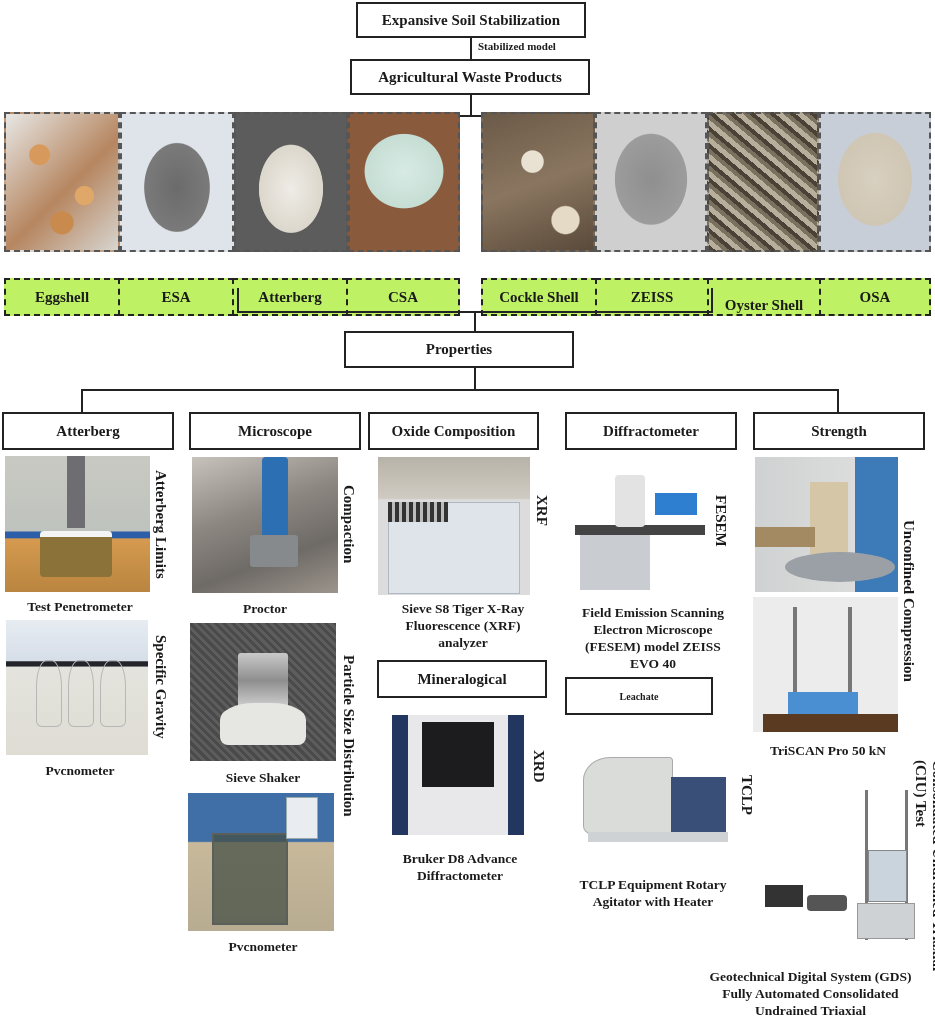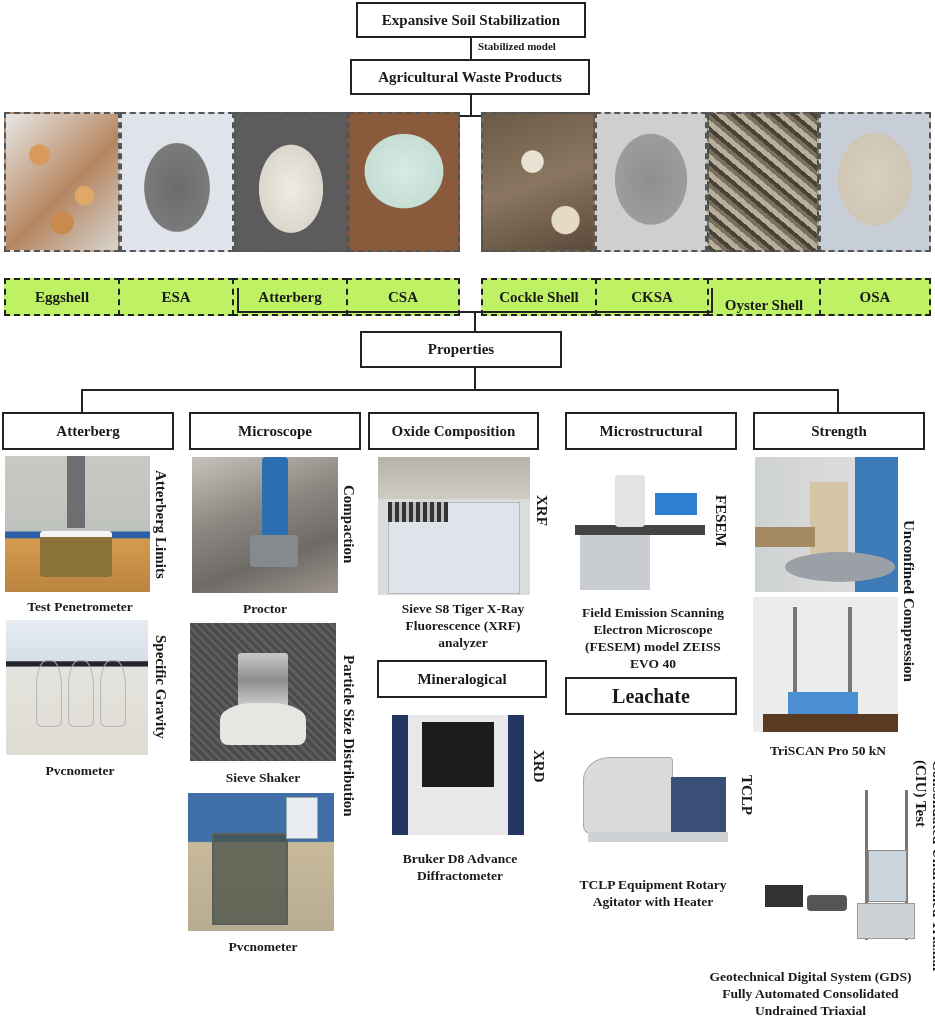--- a/index.html
+++ b/index.html
@@ -50,53 +50,53 @@
 <div class="mat-label" style="left:232px;top:250px;width:116px;">
     <span>Atterberg</span>
   </div>
 <div class="mat-label" style="left:346px;top:250px;width:114px;">
     <span>CSA</span>
   </div>
 <div class="mat-label" style="left:481px;top:250px;width:116px;">
     <span>Cockle Shell</span>
   </div>
 <div class="mat-label" style="left:595px;top:250px;width:114px;">
-    <span>CKSA</span>
+    <span>ZEISS</span>
   </div>
 <div class="mat-label" style="left:707px;top:250px;width:114px;align-items:flex-end;">
     <span>Oyster Shell</span>
   </div>
 <div class="mat-label" style="left:819px;top:250px;width:112px;">
     <span>OSA</span>
   </div>
 
 <div class="line" style="left:237px;top:288px;width:2px;height:24px;"></div>
 <div class="line" style="left:711px;top:288px;width:2px;height:24px;"></div>
 <div class="line" style="left:237px;top:311px;width:476px;height:2px;"></div>
 <div class="line" style="left:474px;top:311px;width:2px;height:22px;"></div>
 
-<div class="box" style="left:360px;top:331px;width:202px;height:37px;font-size:15px;text-align:right;">
+<div class="box" style="left:344px;top:331px;width:230px;height:37px;font-size:15px;text-align:right;">
   <span>Properties</span>
 </div>
 <div class="line" style="left:474px;top:368px;width:2px;height:22px;"></div>
 <div class="line" style="left:81px;top:389px;width:758px;height:2px;"></div>
 <div class="line" style="left:81px;top:389px;width:2px;height:24px;"></div>
 <div class="line" style="left:837px;top:389px;width:2px;height:24px;"></div>
 
 <div class="box" style="left:2px;top:412px;width:172px;height:38px;font-size:15px;">
     <span>Atterberg</span>
   </div>
 <div class="box" style="left:189px;top:412px;width:172px;height:38px;font-size:15px;">
     <span>Microscope</span>
   </div>
 <div class="box" style="left:368px;top:412px;width:171px;height:38px;font-size:15px;">
     <span>Oxide Composition</span>
   </div>
 <div class="box" style="left:565px;top:412px;width:172px;height:38px;font-size:15px;">
-    <span>Microstructural</span>
+    <span>Diffractometer</span>
   </div>
 <div class="box" style="left:753px;top:412px;width:172px;height:38px;font-size:15px;">
     <span>Strength</span>
   </div>
 
 <div class="photo" style="left:5px;top:456px;width:145px;height:136px;background:linear-gradient(#c9c9c3 0,#bfc3bd 55%,#2d5fa8 56%,#2d5fa8 60%,#d59a4f 61%,#b98540 100%);">
   <div class="abs" style="left:35px;top:75px;width:72px;height:40px;background:#8a7238;border-top:6px solid #f4f4f4;border-radius:4px;"></div>
   <div class="abs" style="left:62px;top:0;width:18px;height:72px;background:#6e6e72;"></div>
 </div>
 <div class="vlabel" style="left:152px;top:470px;">Atterberg Limits</div>
@@ -144,21 +144,21 @@
 <div class="caption" style="left:380px;top:850px;width:160px;">Bruker D8 Advance Diffractometer</div>
 
 <div class="photo" style="left:570px;top:465px;width:140px;height:130px;">
   <div class="abs" style="left:5px;top:60px;width:130px;height:10px;background:#444;"></div>
   <div class="abs" style="left:10px;top:70px;width:70px;height:55px;background:#c9ccd0;"></div>
   <div class="abs" style="left:45px;top:10px;width:30px;height:52px;background:#e3e3e3;border-radius:4px;"></div>
   <div class="abs" style="left:85px;top:28px;width:42px;height:22px;background:#2e7fd0;"></div>
 </div>
 <div class="vlabel" style="left:712px;top:495px;">FESEM</div>
 <div class="caption" style="left:578px;top:604px;width:150px;">Field Emission Scanning Electron Microscope (FESEM) model ZEISS EVO 40</div>
-<div class="box" style="left:565px;top:677px;width:172px;height:38px;font-size:20px;text-align:right;">
+<div class="box" style="left:565px;top:677px;width:148px;height:38px;font-size:10px;text-align:right;">
     <span>Leachate</span>
   </div>
 <div class="photo" style="left:578px;top:752px;width:150px;height:100px;">
   <div class="abs" style="left:5px;top:5px;width:88px;height:75px;background:#d9dcd9;border-radius:30% 4px 4px 8px;border:1px solid #aaa;"></div>
   <div class="abs" style="left:93px;top:25px;width:55px;height:55px;background:#3a4f78;"></div>
   <div class="abs" style="left:10px;top:80px;width:140px;height:10px;background:#cfd2d5;"></div>
 </div>
 <div class="vlabel" style="left:738px;top:775px;">TCLP</div>
 <div class="caption" style="left:568px;top:876px;width:170px;">TCLP Equipment Rotary Agitator with Heater</div>
 

